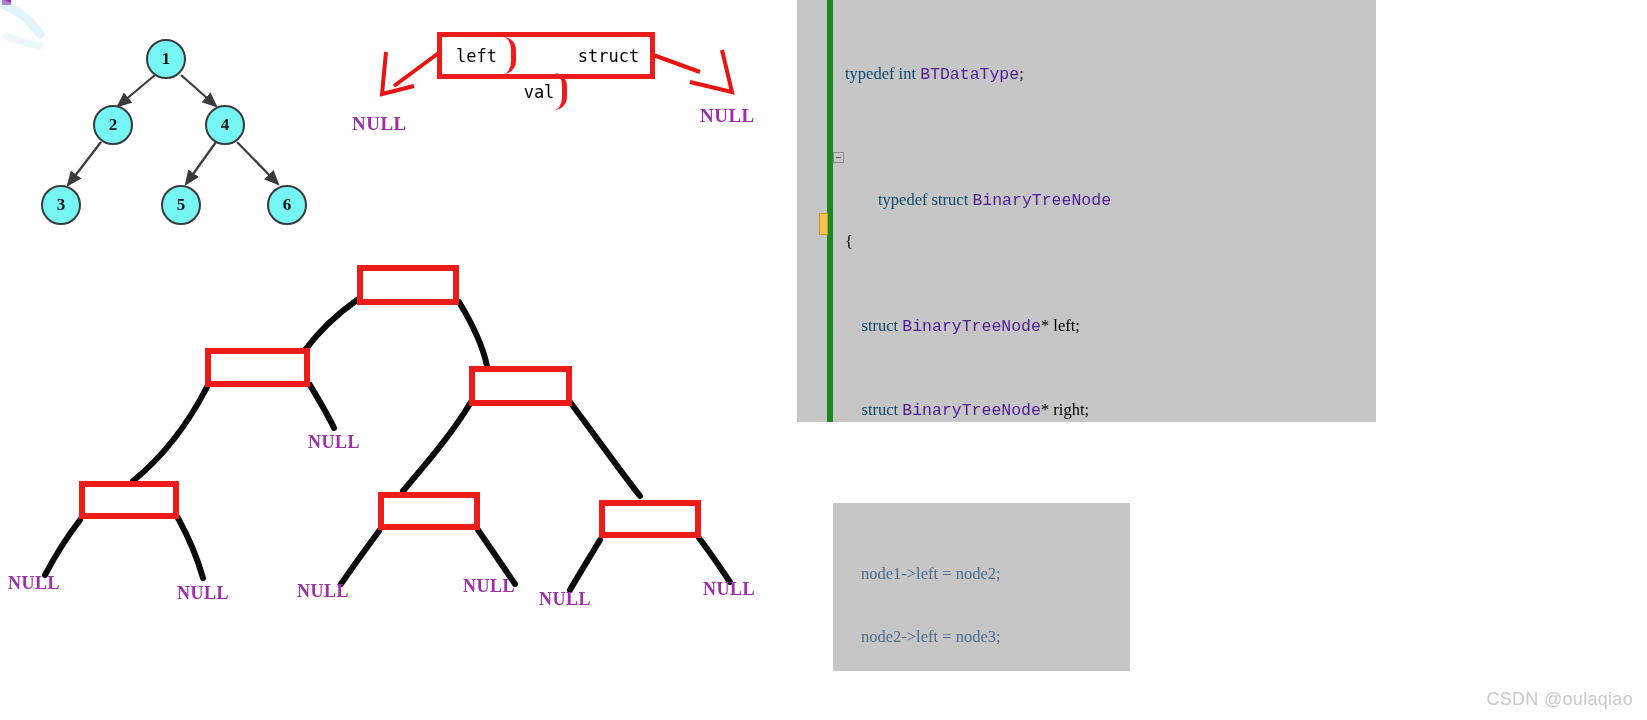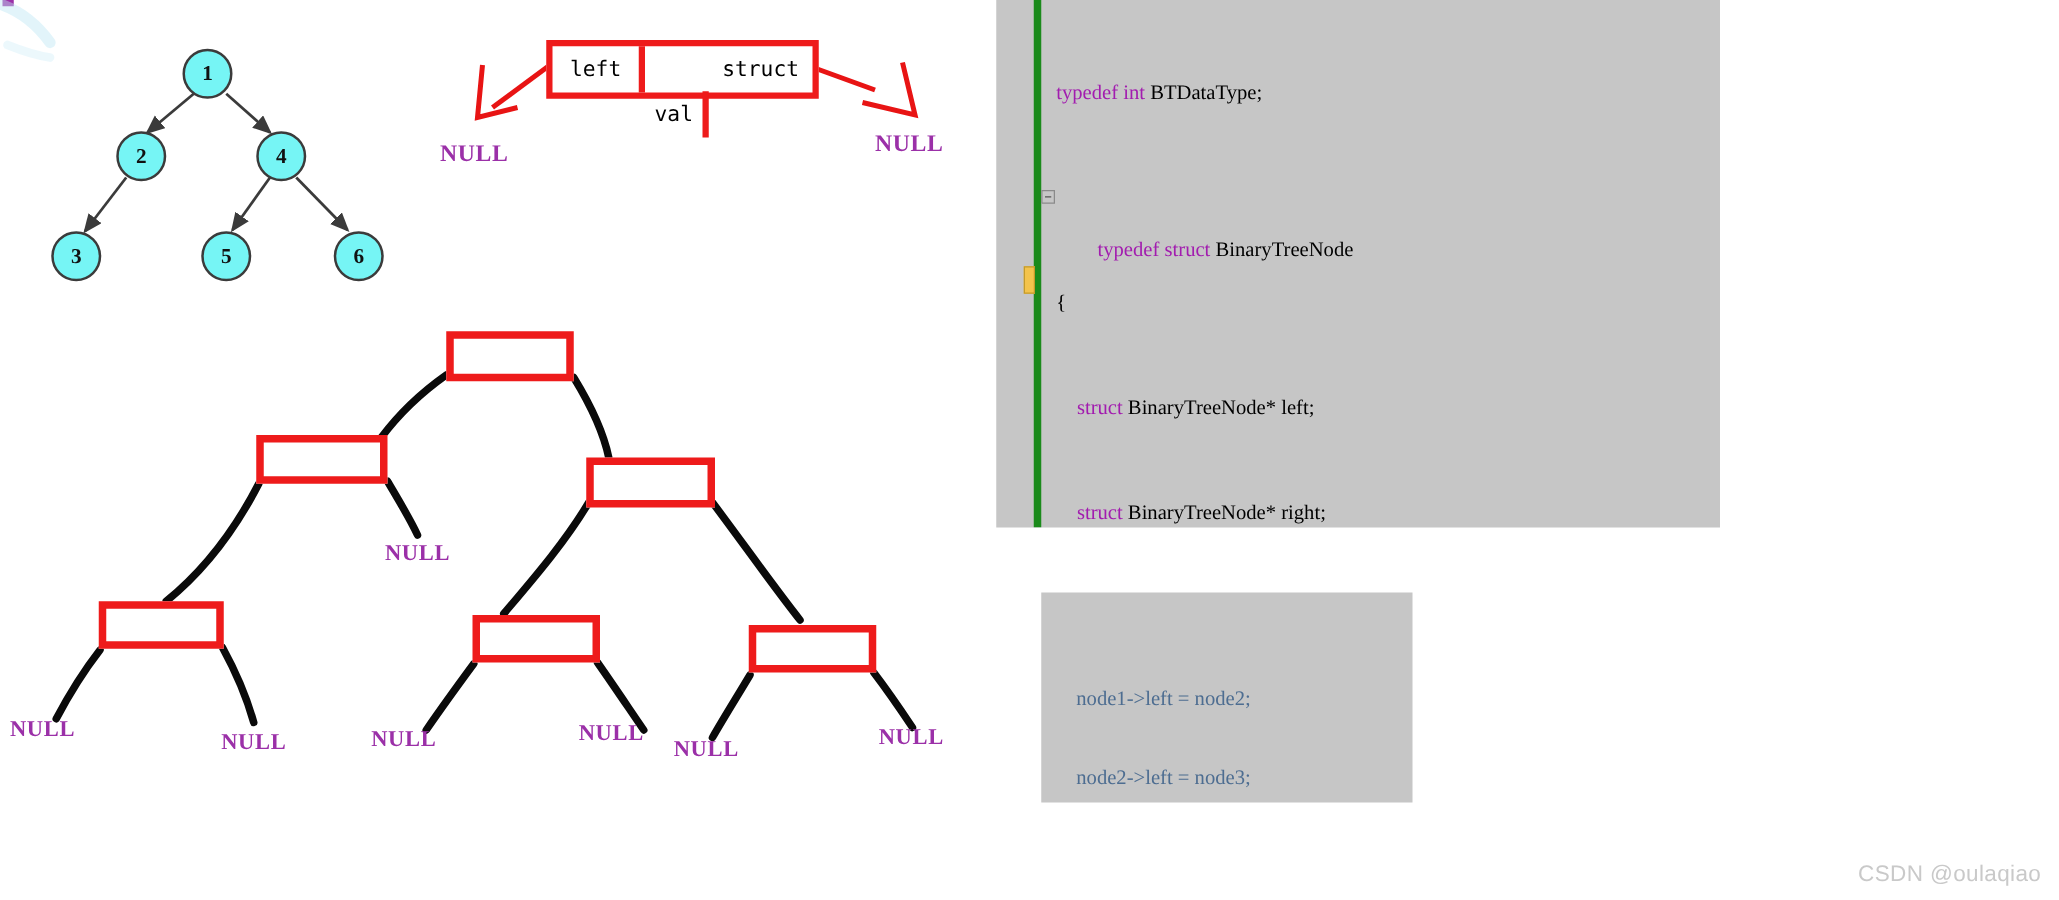--- a/index.html
+++ b/index.html
@@ -47,20 +47,21 @@
     border: 5px solid #ee1b1b;
     background: #fff;
     display: flex;
   }
   .structcell {
     display: flex; align-items: center; justify-content: center;
     font-family: "DejaVu Sans Mono", monospace;
     font-size: 17px;
     color: #000;
     height: 100%;
+    border-radius: 13px;
   }
   .structcell.c0 { width: 74px; border-right: 5px solid #ee1b1b; }
   .structcell.c1 { width: 51px; border-right: 5px solid #ee1b1b; margin-top: 36px; }
   .structcell.c2 { flex: 1; }
 
   
   .nulllbl {
     position: absolute;
     font-family: "Liberation Serif", serif;
     font-size: 19px;
@@ -112,31 +113,31 @@
   .fold::before {
     content: ""; position: absolute;
     left: 2px; top: 4px; width: 5px; height: 1px; background: #555;
   }
   .curmark {
     position: absolute; left: 22px; top: 213px;
     width: 9px; height: 22px;
     background: #f3c34c; border: 1px solid #c49a2a;
   }
   
-  .kw   { color: #a21caf; }       
-  .typ  { color: #000000; }       
+  .kw   { color: #0c4a6e; }       
+  .typ  { color: #4c1d95; font-family: Liberation Mono, monospace; }       
   .pln  { color: #000000; }
 
   
   .codeblock2 {
     position: absolute;
-    left: 833px; top: 474px;
+    left: 833px; top: 503px;
     width: 297px; height: 168px;
     background: #c6c6c6;
-    padding: 32px 0 0 28px;
+    padding: 18px 0 0 28px;
     font-family: "Liberation Serif", serif;
     font-size: 16.5px;
     line-height: 21px;
     color: #4d6d91;
     white-space: pre;
   }
   .codeblock2 .l { height: 21px; }
 
   
   .watermark {

